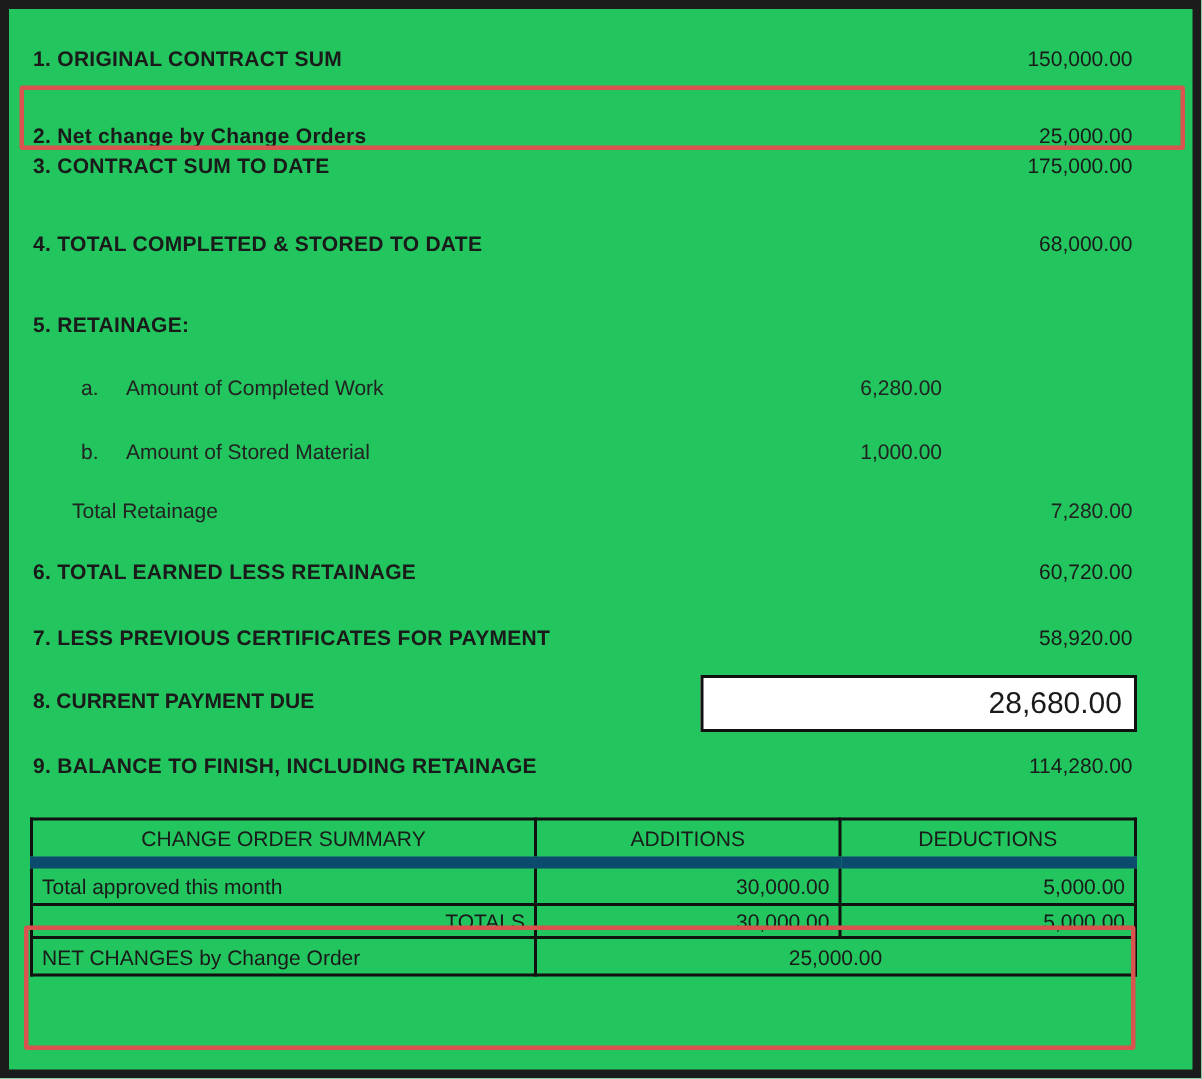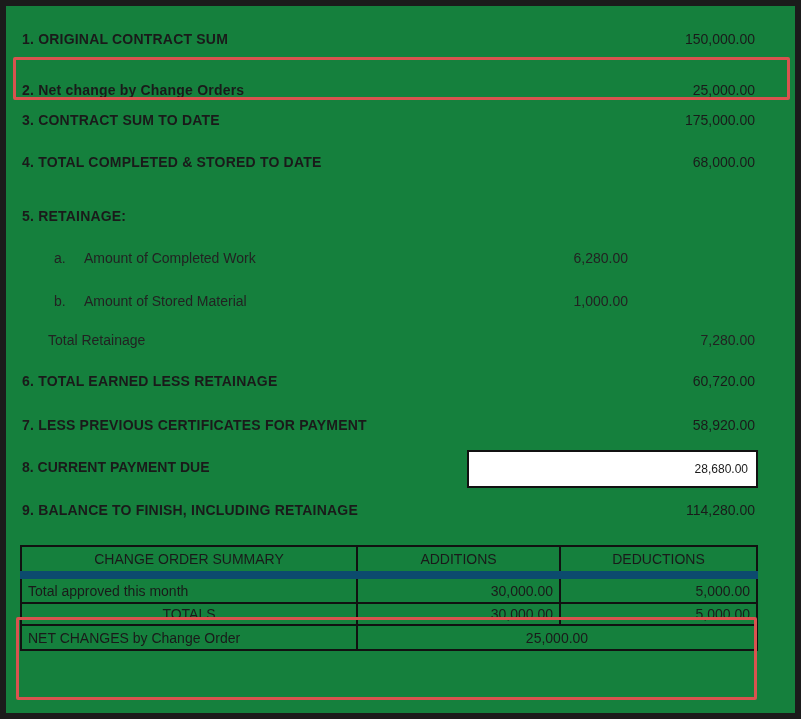--- a/index.html
+++ b/index.html
@@ -1,19 +1,19 @@
 <!DOCTYPE html>
 <html><head>
 <meta charset="utf-8">
 <style>
   html,body{margin:0;padding:0;background:#fff;}
   .page{
     position:relative;
     width:801px;height:719px;
-    background:#15803d;
+    background:#22c55e;
     font-family:"Liberation Sans", sans-serif;
     color:#1a1a1a;
     overflow:hidden;
   }
   .page-frame{
     position:absolute;inset:0;
     border:6px solid #1b1b1b;
     pointer-events:none;
     z-index:10;
   }
@@ -36,21 +36,21 @@
     position:absolute;border:3px solid #d9534f;border-radius:2px;
     pointer-events:none;z-index:6;background:transparent;
   }
   .hl-red.row2{left:13px;top:57px;width:771px;height:37px;}
   .hl-red.table-rows{left:16px;top:617px;width:735px;height:77px;}
   .black-box{
     position:absolute;left:467px;top:450px;width:291px;height:38px;
     border:2px solid #111;z-index:2;
     display:flex;align-items:center;justify-content:flex-end;
     padding-right:8px;box-sizing:border-box;
-    font-size:12px;background:#fff;
+    font-size:20px;background:#fff;
   }
   .l8-label{position:absolute;left:22px;top:459px;font-size:14px;font-weight:bold;white-space:nowrap;}
   
   .co-table{
     position:absolute;left:20px;top:545px;width:736px;
     border-collapse:collapse;table-layout:fixed;
     font-size:14px;color:#1a1a1a;
   }
   .co-table col.c1{width:336px;}
   .co-table col.c2{width:203px;}
@@ -65,21 +65,21 @@
     text-align:center;height:22px;
     border-bottom:8px solid #0c4a6e;
     font-size:14px;
   }
   .co-table .row-prev td{height:46px;vertical-align:top;padding-top:2px;}
   .co-table .row-prev .wrap{display:block;width:268px;line-height:17px;}
   .co-table .row-month td{height:21px;}
   .co-table .row-totals td{height:18px;}
   .co-table .row-net td{height:21px;}
   .num{text-align:right;}
-  .right{text-align:center;}
+  .right{text-align:right;}
   .center{text-align:center;}
 </style>
 </head>
 <body>
 
 <div class="page">
   <div class="page-frame"></div>
 
   <div class="hl-red row2"></div>
   <div class="hl-red table-rows"></div>
@@ -87,21 +87,21 @@
   <div class="line" style="top:30px">
     <span class="lbl">1. ORIGINAL CONTRACT SUM</span>
     <span class="val">150,000.00</span>
   </div>
 
   <div class="line" style="top:81px">
     <span class="lbl">2. Net change by Change Orders</span>
     <span class="val">25,000.00</span>
   </div>
 
-  <div class="line" style="top:111px">
+  <div class="line" style="top:101px">
     <span class="lbl">3. CONTRACT SUM TO DATE</span>
     <span class="val">175,000.00</span>
   </div>
 
   <div class="line" style="top:153px">
     <span class="lbl">4. TOTAL COMPLETED &amp; STORED TO DATE</span>
     <span class="val">68,000.00</span>
   </div>
 
   <div class="line" style="top:207px">

